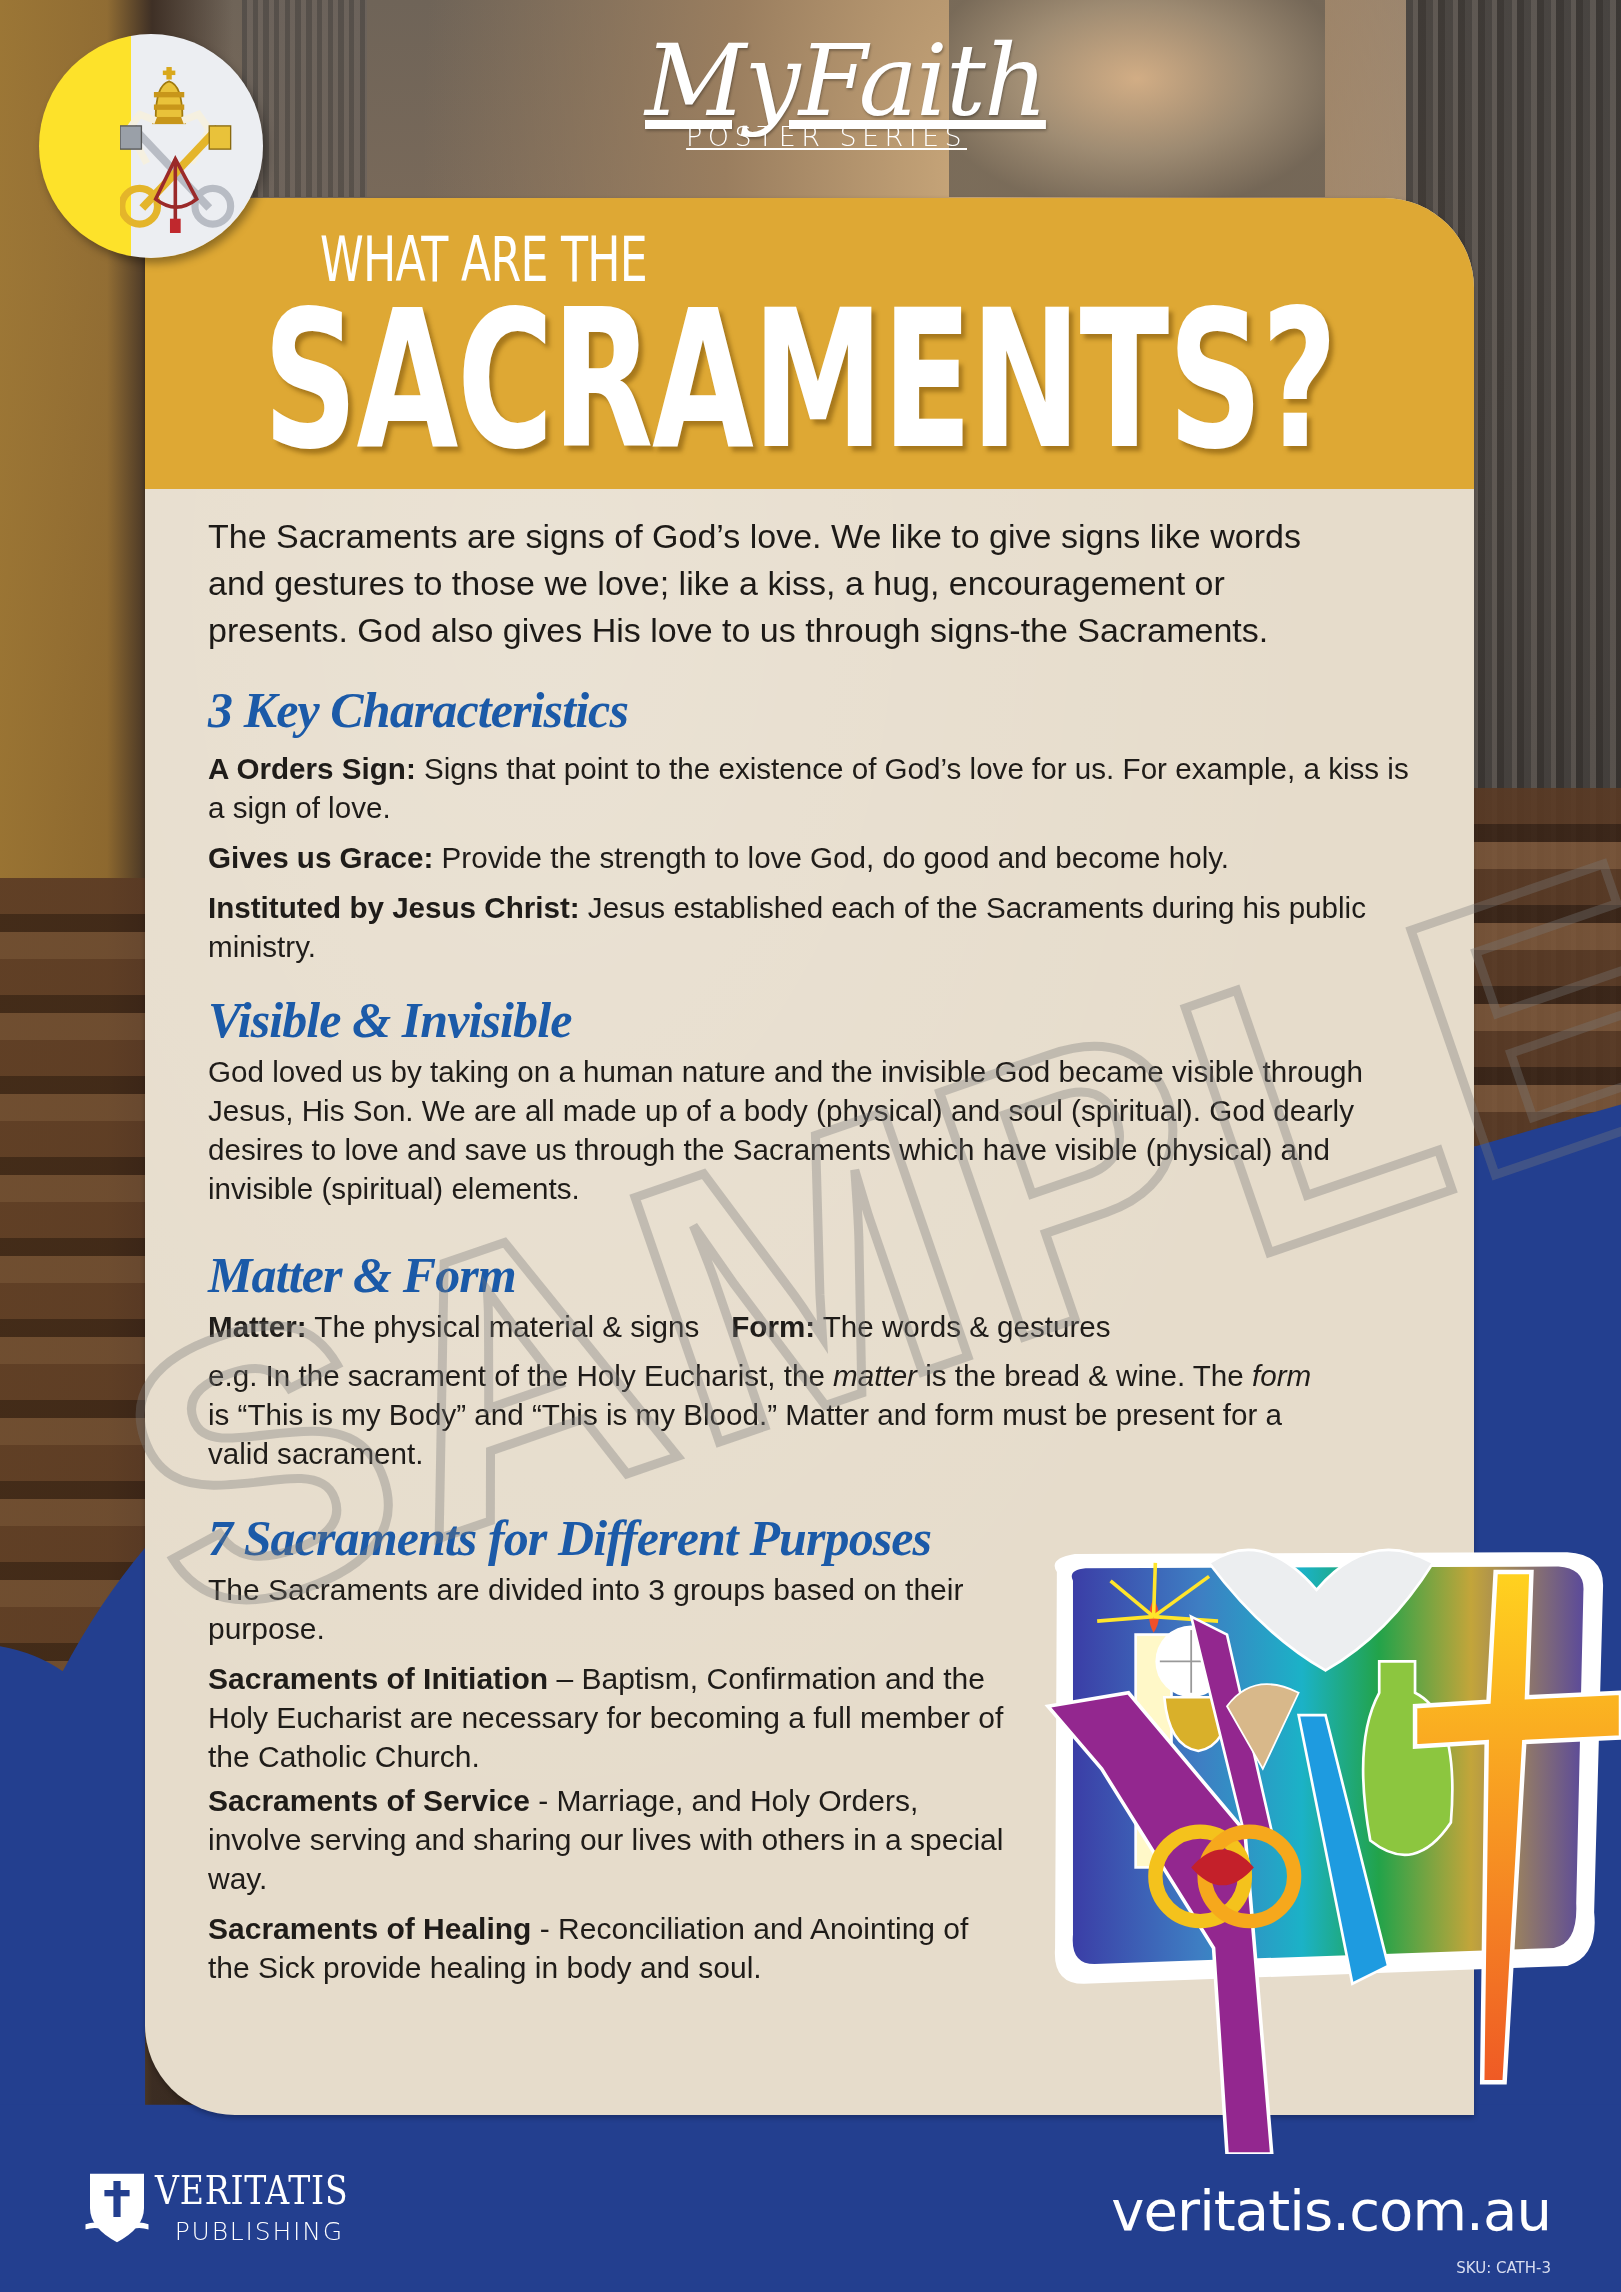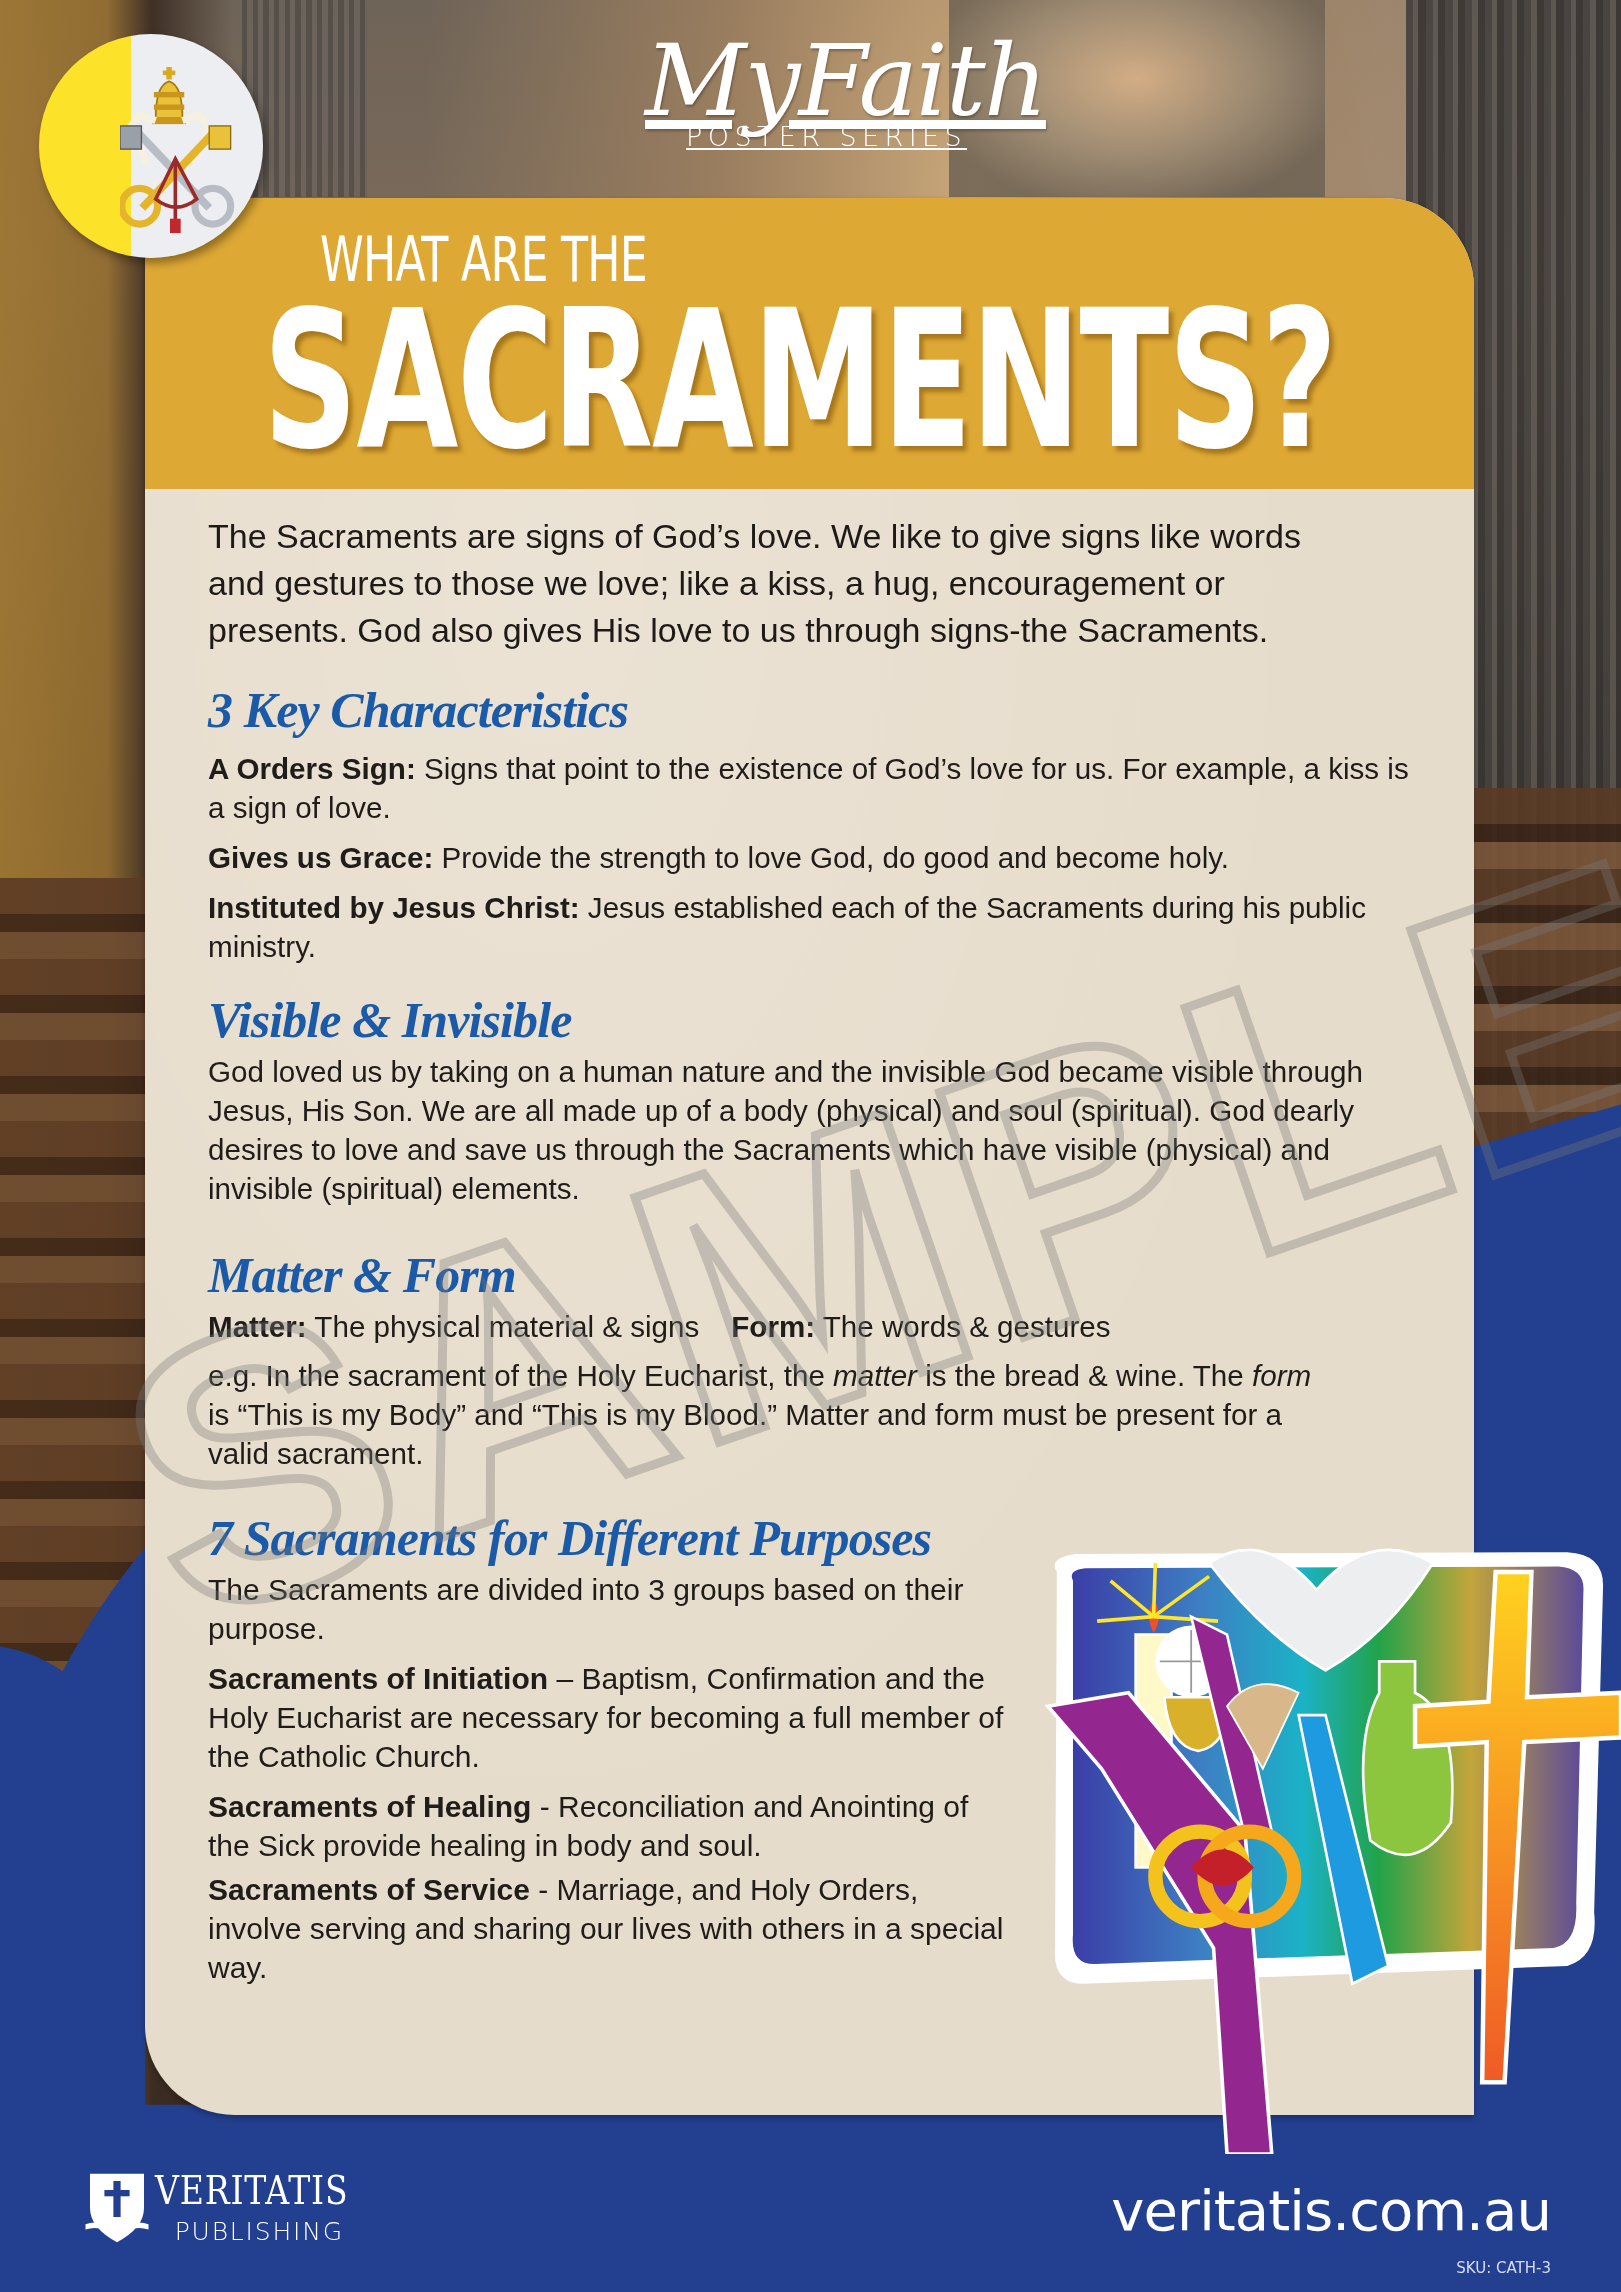--- a/index.html
+++ b/index.html
@@ -169,22 +169,22 @@
     <h2 class="section-heading" style="margin-top:23px">Visible &amp; Invisible</h2>
     <p class="para" style="width:1200px">God loved us by taking on a human nature and the invisible God became visible through Jesus, His Son. We are all made up of a body (physical) and soul (spiritual). God dearly desires to love and save us through the Sacraments which have visible (physical) and invisible (spiritual) elements.</p>
 
     <h2 class="section-heading" style="margin-top:36px">Matter &amp; Form</h2>
     <p class="para mf-row"><b>Matter:</b><span> The physical material &amp; signs</span><span class="spacer"></span><b>Form:</b><span> The words &amp; gestures</span></p>
     <p class="para gap" style="width:1128px"><span>e.g. In the sacrament of the Holy Eucharist, the </span><i>matter</i><span> is the bread &amp; wine. The </span><i>form</i><span> is “This is my Body” and “This is my Blood.” Matter and form must be present for a valid sacrament.</span></p>
 
     <h2 class="section-heading" style="margin-top:34px">7 Sacraments for Different Purposes</h2>
     <p class="para narrow">The Sacraments are divided into 3 groups based on their purpose.</p>
     <p class="para narrow gap"><b>Sacraments of Initiation</b><span> – Baptism, Confirmation and the Holy Eucharist are necessary for becoming a full member of the Catholic Church.</span></p>
+    <p class="para narrow"><b>Sacraments of Service</b><span> - Marriage, and Holy Orders, involve serving and sharing our lives with others in a special way.</span></p>
     <p class="para narrow gap"><b>Sacraments of Healing</b><span> - Reconciliation and Anointing of the Sick provide healing in body and soul.</span></p>
-    <p class="para narrow"><b>Sacraments of Service</b><span> - Marriage, and Holy Orders, involve serving and sharing our lives with others in a special way.</span></p>
   </div>
 </div>
 
 <div class="watermark">SAMPLE</div>
 
 <div class="vatican-badge">
   <svg width="116" height="170" viewBox="0 0 130 190">
 
     <rect x="52" y="2" width="6" height="14" fill="#d9a81c"></rect>
     <rect x="48" y="6" width="14" height="5" fill="#d9a81c"></rect>

